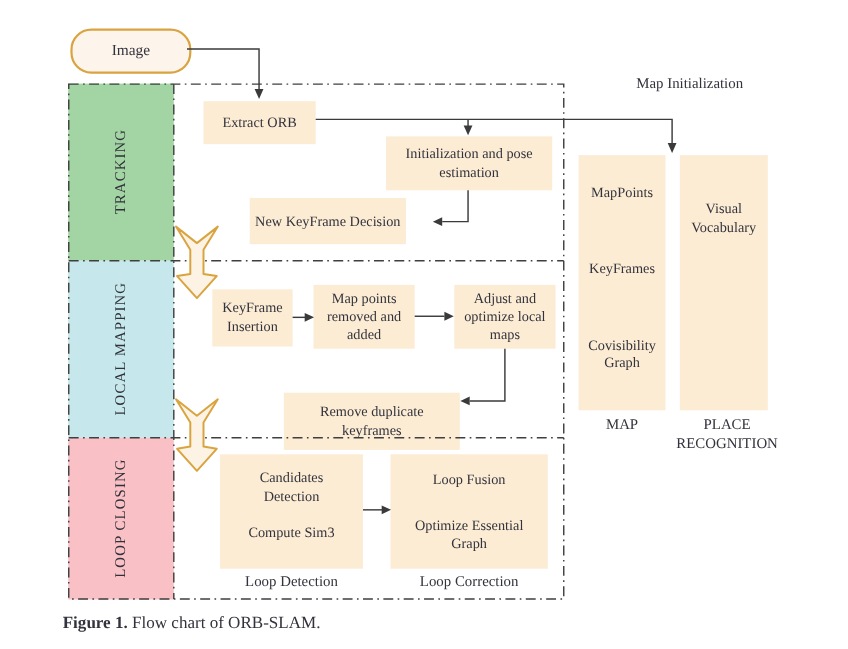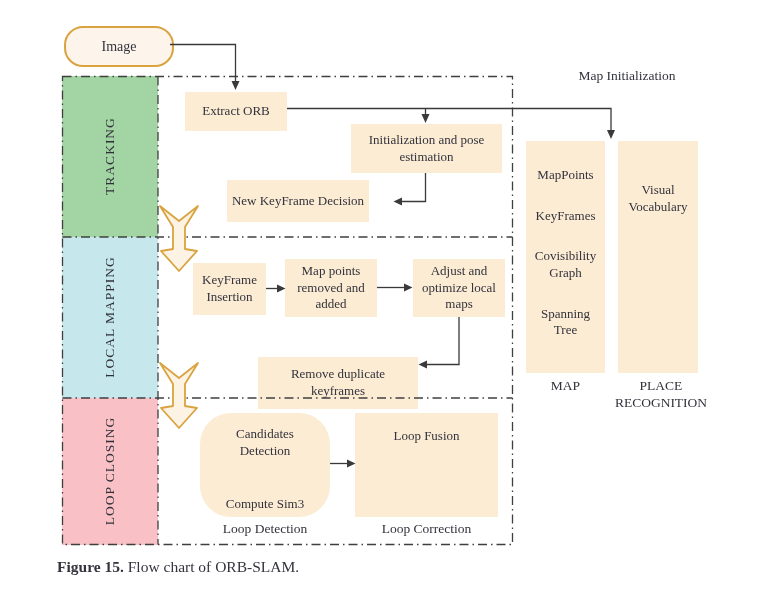--- a/index.html
+++ b/index.html
@@ -63,48 +63,48 @@
 <div class="box z2" style="left: 285px; top: 259px; width: 92px; height: 58px; background-color: rgb(252, 236, 212);">
   <span style="width:84px;">Map points removed and added</span>
 </div>
 <div class="box z2" style="left: 413px; top: 259px; width: 92px; height: 58px; background-color: rgb(252, 236, 212);">
   <span style="width:88px;">Adjust and optimize local maps</span>
 </div>
 <div class="box z2" style="left: 258px; top: 357px; width: 160px; height: 52px; background-color: rgb(252, 236, 212);">
   <span style="width:118px;">Remove duplicate keyframes</span>
 </div>
 
-<div class="box-col z2" style="left: 200px; top: 413px; width: 130px; height: 104px; justify-content: space-between; padding: 13px 0px 4px; box-sizing: border-box; background-color: rgb(252, 236, 212); border-radius: 31px;">
+<div class="box-col z2" style="left: 200px; top: 413px; width: 130px; height: 104px; justify-content: space-between; padding: 13px 0px 24px; box-sizing: border-box; background-color: rgb(252, 236, 212);">
   <span style="width:90px;">Candidates Detection</span>
   <span>Compute Sim3</span>
 </div>
 <div class="box-col z2" style="left: 355px; top: 413px; width: 143px; height: 104px; justify-content: space-between; padding: 15px 0px 14px; box-sizing: border-box; background-color: rgb(252, 236, 212);">
   <span>Loop Fusion</span>
+  <span style="width:125px;">Optimize Essential Graph</span>
 </div>
 
 <div class="lbl z2" style="left:200px;top:521px;width:130px;">Loop Detection</div>
 <div class="lbl z2" style="left:355px;top:521px;width:143px;">Loop Correction</div>
 
 <div class="lbl z2" style="left:557px;top:68px;width:140px;">Map Initialization</div>
 
 <div class="box-col z2" style="left: 526px; top: 141px; width: 79px; height: 232px; justify-content: space-between; padding: 26px 0px 34px; box-sizing: border-box; background-color: rgb(252, 236, 212);">
   <span>MapPoints</span>
   <span>KeyFrames</span>
   <span style="width:70px;">Covisibility Graph</span>
-  <span style="width:62px;">Spanning Tree</span>
 </div>
 <div class="lbl z2" style="left:526px;top:378px;width:79px;">MAP</div>
 
 <div class="box-col z2" style="left: 618px; top: 141px; width: 80px; height: 232px; justify-content: space-between; padding: 41px 0px 46px; box-sizing: border-box; background-color: rgb(252, 236, 212);">
   <span style="width:72px;">Visual Vocabulary</span>
 </div>
 <div class="lbl z2" style="left:584px;top:378px;width:100px;margin-left:27px;">PLACE RECOGNITION</div>
 
 <div class="caption z2">
-  <b>Figure 15.</b><span> Flow chart of ORB-SLAM.</span>
+  <b>Figure 1.</b><span> Flow chart of ORB-SLAM.</span>
 </div>
 
 <svg class="overlay" width="771" height="590" viewBox="0 0 771 590">
 
   <g stroke="#3f3f3f" stroke-width="1.3" fill="none" stroke-dasharray="9 4 1.5 4">
     <path d="M62.5,76.5 H512.5 V544.5 H62.5 Z"></path>
     <path d="M158,76.5 V544.5"></path>
     <path d="M62.5,237 H512.5"></path>
     <path d="M62.5,398 H512.5"></path>
   </g>

